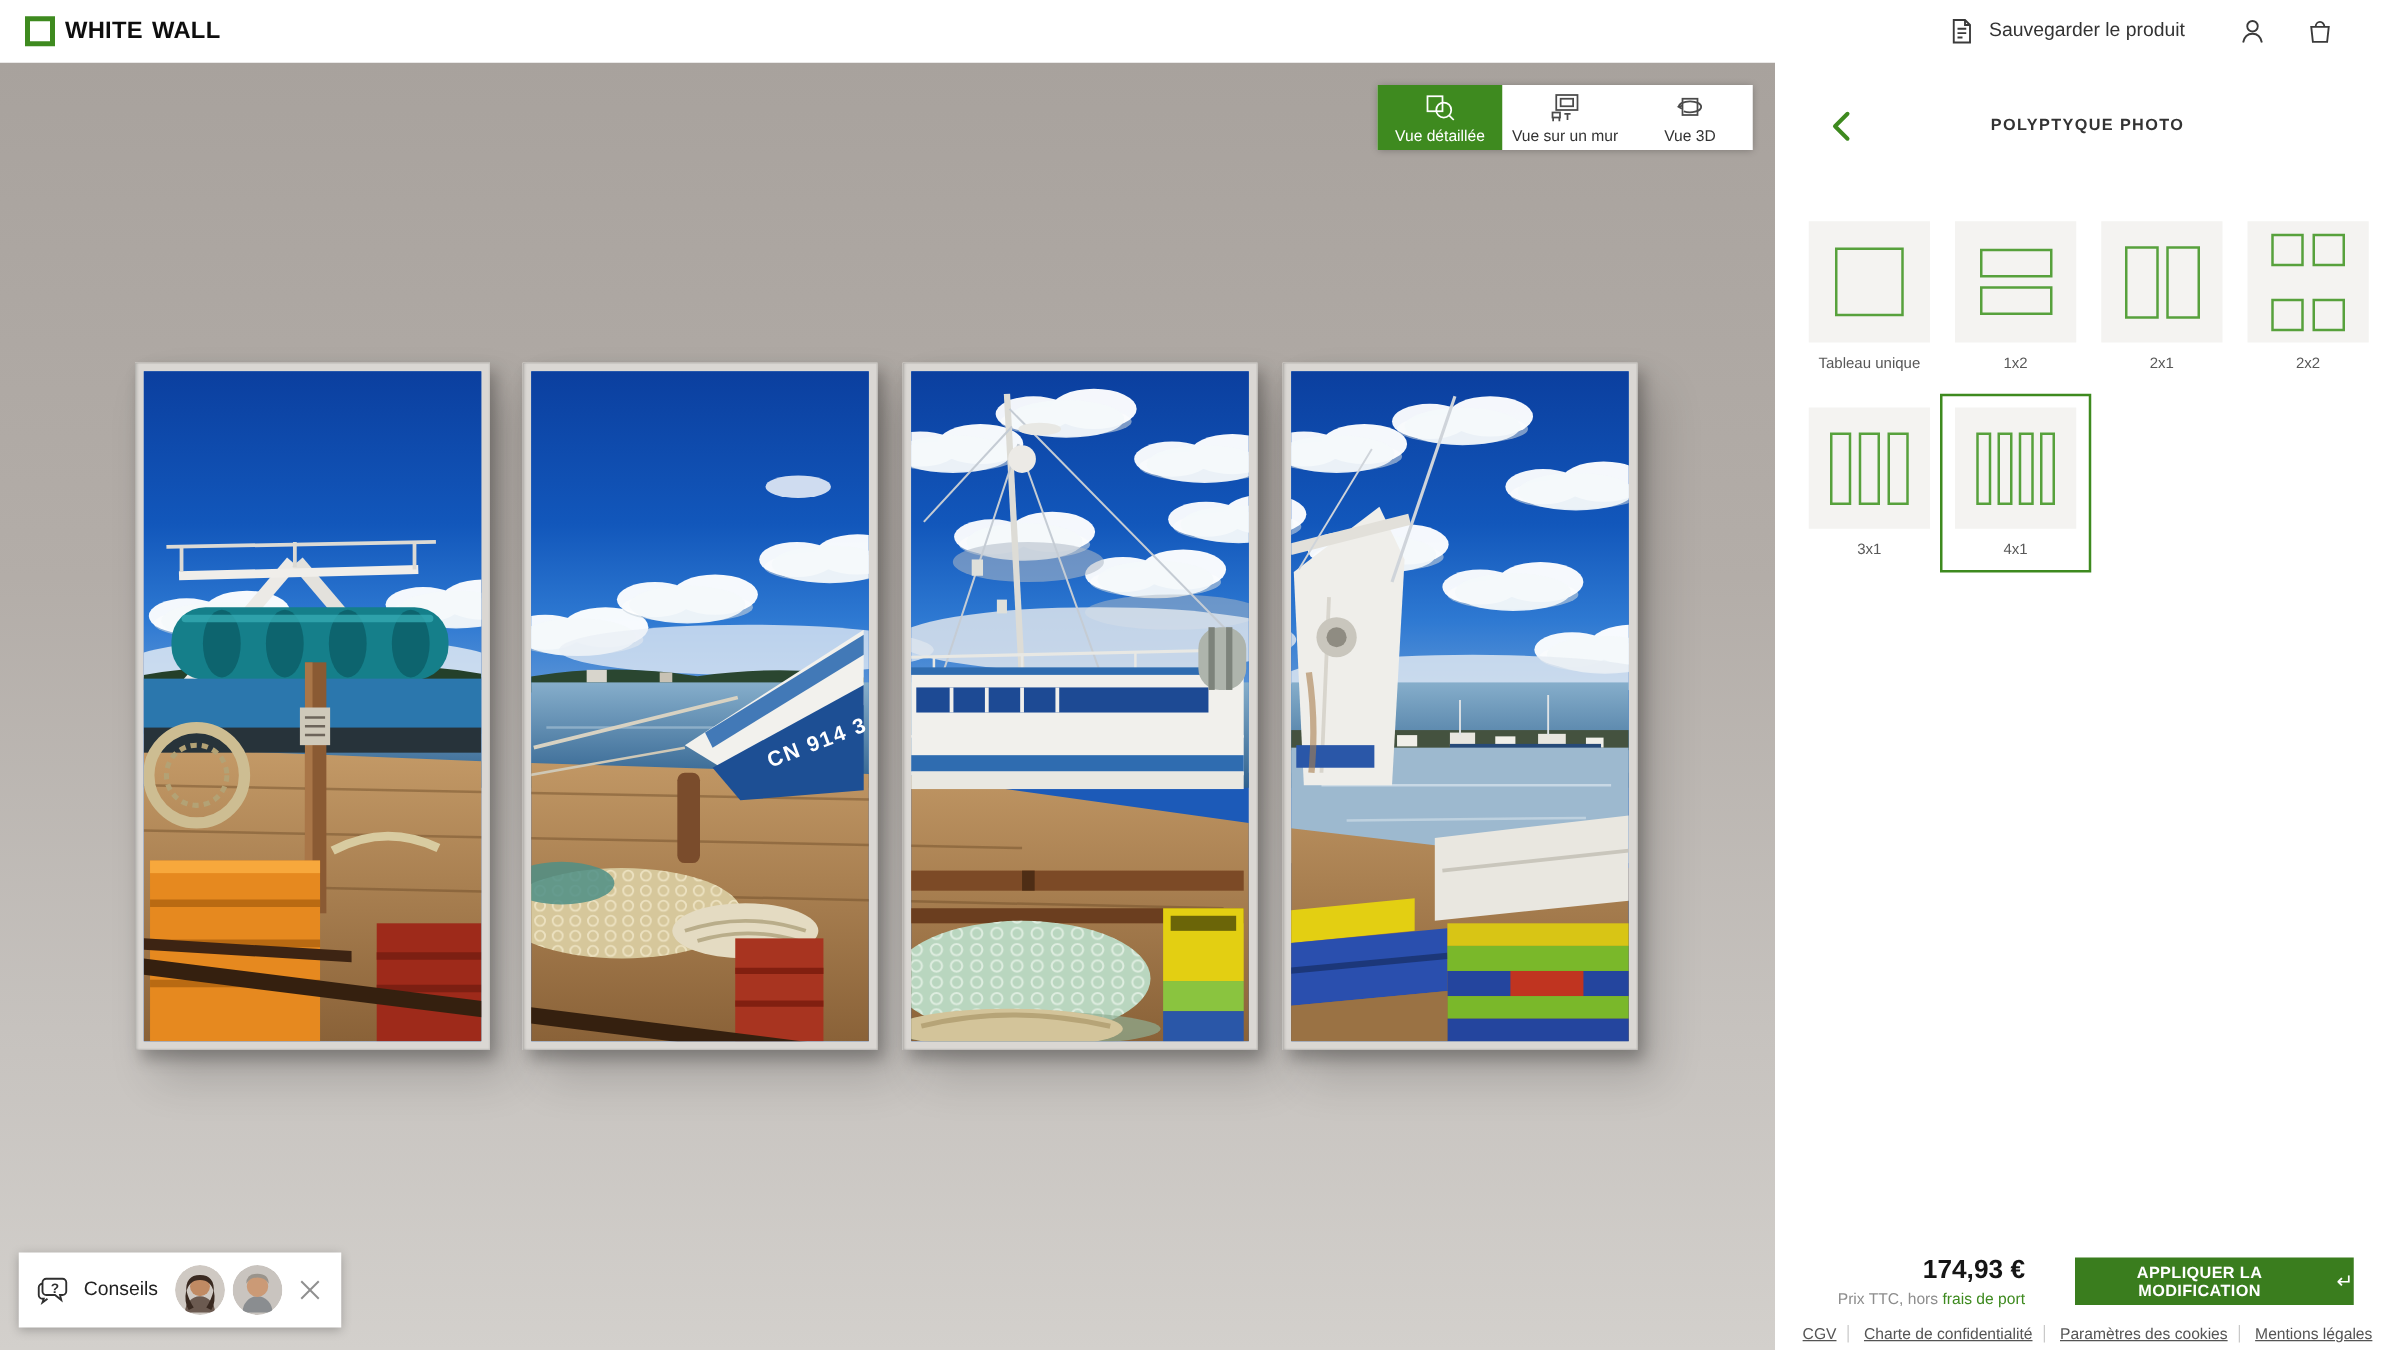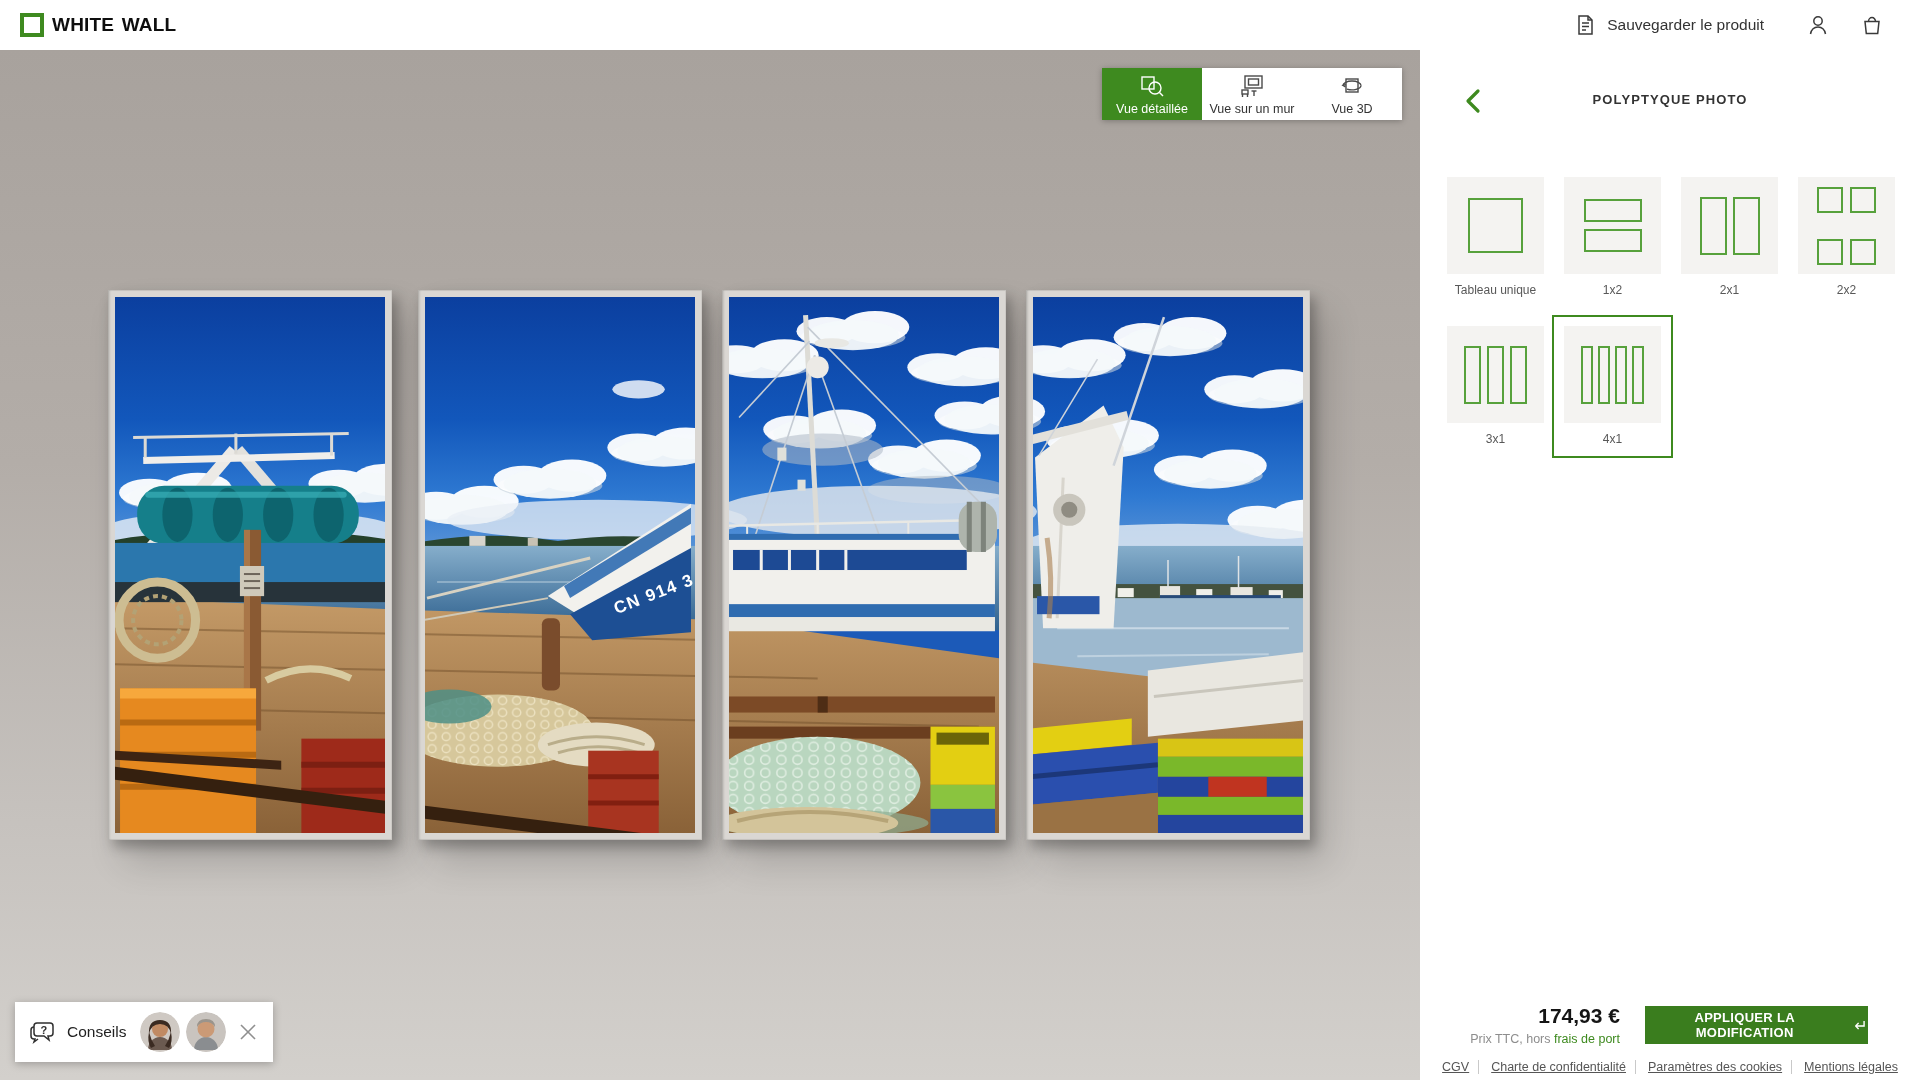--- a/index.html
+++ b/index.html
@@ -5,21 +5,21 @@
   * { margin:0; padding:0; box-sizing:border-box; }
   html,body { width:1920px; height:1080px; overflow:hidden;
     font-family:"Liberation Sans", sans-serif; background:#fff; }
 
   
   .topbar { position:absolute; left:0; top:0; width:1920px; height:50px; background:#fff; z-index:30;
     display:flex; align-items:center; justify-content:space-between; }
   .brand { display:flex; align-items:center; gap:8px; padding-left:20px; }
   .brand-square { width:24px; height:24px; border:4px solid #3e8a1f; background:#fff; }
   .brand-name { font-size:19px; font-weight:800; color:#0e0e0e; letter-spacing:.2px; word-spacing:2px; }
-  .topbar-right { display:flex; align-items:center; padding-right:36px;justify-content:center; }
+  .topbar-right { display:flex; align-items:center; padding-right:52px;justify-content:center; }
   .save-btn { display:flex; align-items:center; gap:10px; cursor:pointer; }
   .save-btn span { font-size:15.5px; color:#333; }
   .tb-ico { width:24px; height:24px; }
   .tb-ico svg { stroke:#3a3a3a; fill:none; stroke-width:1.5; }
   .account { margin-left:42px; } .cart { margin-left:30px; }
 
   
   .canvas { position:absolute; left:0; top:50px; width:1420px; height:1030px;
     background:linear-gradient(180deg,#a8a29d 0%, #b3ada8 40%, #c6c2be 75%, #d3d0cc 100%); }
 
@@ -69,21 +69,21 @@
   .t22 .sh { width:26px; height:26px; }
   .t31 { gap:6px; } .t31 .sh { width:17px; height:58px; }
   .t41 { gap:5px; } .t41 .sh { width:12px; height:58px; }
   .ltext { margin-top:9px; font-size:12px; color:#585858; }
 
   .side-bottom { position:absolute; left:0; bottom:34px; width:100%; display:flex; align-items:center; }
   .price-col { flex:0 0 200px; text-align:right; }
   .price { font-size:21px; font-weight:700; color:#151515; }
   .price-note { margin-top:4px; font-size:12.5px; color:#8d8d8d; white-space:nowrap; }
   .price-note a { color:#3e8a1f; text-decoration:none; cursor:pointer; }
-  .apply-btn { margin-left:25px; width:223px; height:38px; background:#3a7d1e; border:none; color:#fff;
+  .apply-btn { margin-left:40px; width:223px; height:38px; background:#3a7d1e; border:none; color:#fff;
     font-family:"Liberation Sans",sans-serif; font-weight:700; font-size:13px; letter-spacing:.3px;
     display:flex; align-items:center; justify-content:flex-start; gap:10px; cursor:pointer; }
   .apply-btn .enter { font-size:16px; font-weight:400; }
 
   .side-footer { position:absolute; left:0; bottom:6px; width:100%; text-align:center;
     font-size:12.5px; color:#555;text-decoration:underline; }
   .flink { cursor:pointer; }
   .flink + .flink { border-left:1px solid #c9c9c9; padding-left:12px; margin-left:9px; }
 
   .defs-holder { position:absolute; width:0; height:0; overflow:hidden; }

